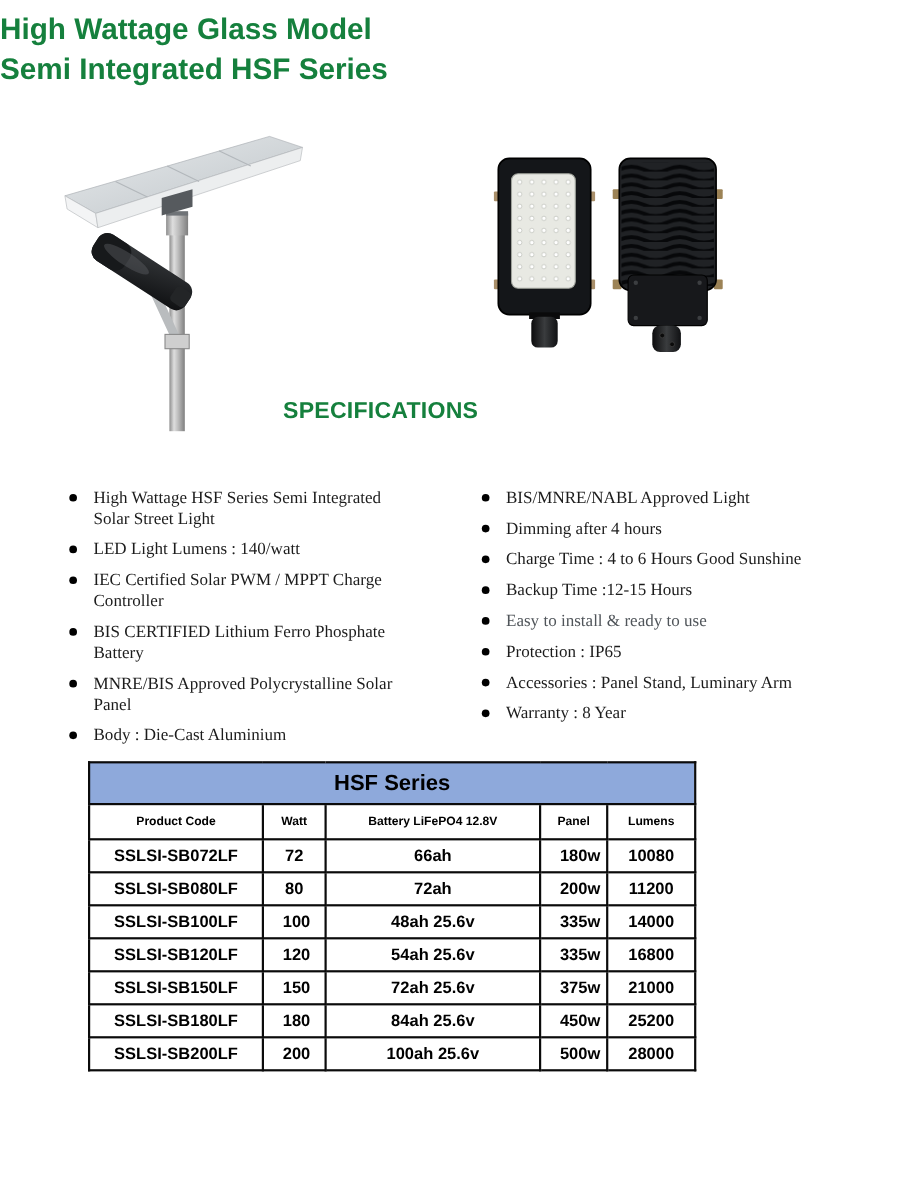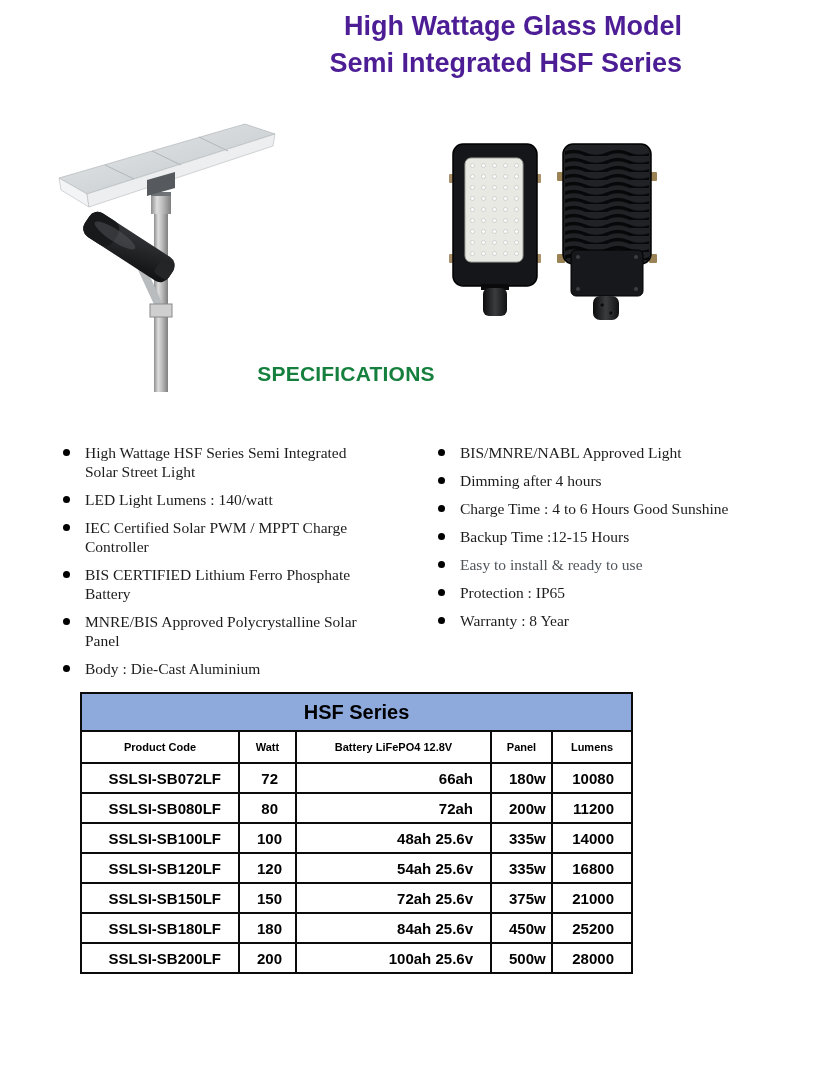--- a/index.html
+++ b/index.html
@@ -3,22 +3,22 @@
 <meta charset="utf-8">
 <style>
   html,body{margin:0;padding:0;}
   body{
     width:820px;height:1086px;background:#ffffff;position:relative;
     font-family:"Liberation Sans", sans-serif;overflow:hidden;
   }
   .page{position:absolute;inset:0;background:#fff;}
 
   
-  .doc-title{position:absolute;top:8px;left:0;width:682px;margin:0;text-align:right;
-    font-size:27px;line-height:37px;font-weight:bold;color:#4c1d95;}
+  .doc-title{position:absolute;top:8px;left:0;width:682px;margin:0;text-align:left;
+    font-size:27px;line-height:37px;font-weight:bold;color:#15803d;}
   .doc-title span{display:block;}
 
   
   .fig-left{position:absolute;left:55px;top:118px;width:265px;height:275px;}
   .fig-right{position:absolute;left:445px;top:138px;width:225px;height:185px;}
 
   
   .spec-heading{position:absolute;top:362px;left:0;width:692px;margin:0;text-align:center;
     font-size:21px;font-weight:bold;color:#15803d;letter-spacing:0.2px;}
 
@@ -32,21 +32,21 @@
     border-radius:50%;background:#000;}
   .speclist li.muted{color:#50555a;}
 
   
   table.hsf{position:absolute;left:80px;top:692px;width:551px;border-collapse:collapse;
     table-layout:fixed;font-family:"Liberation Sans", sans-serif;background:#fff;}
   .hsf th,.hsf td{border:2px solid #0b0b0b;text-align:center;vertical-align:middle;color:#000;
     overflow:hidden;white-space:nowrap;margin-top:19px;}
   .hsf th.ttl{background:#8EA9DB;font-size:20px;height:34px;font-weight:bold;}
   .hsf tr.cols th{font-size:11px;height:28px;font-weight:bold;padding:1px 2px;}
-  .hsf td{font-size:15px;font-weight:bold;height:26px;padding:1px 17px;text-align:right;}
+  .hsf td{font-size:15px;font-weight:bold;height:26px;padding:1px 17px;}
 </style>
 </head>
 <body>
 
 <div class="page">
 
   <h1 class="doc-title">
     <span>High Wattage Glass Model</span>
     <span>Semi Integrated HSF Series</span>
   </h1>
@@ -153,20 +153,21 @@
     <li>Body : Die-Cast Aluminium</li>
   </ul>
 
   <ul class="speclist right">
     <li>BIS/MNRE/NABL Approved Light</li>
     <li>Dimming after 4 hours</li>
     <li>Charge Time : 4 to 6 Hours Good Sunshine</li>
     <li>Backup Time :12-15 Hours</li>
     <li class="muted">Easy to install &amp; ready to use</li>
     <li>Protection : IP65</li>
+    <li>Accessories : Panel Stand, Luminary Arm</li>
     <li>Warranty : 8 Year</li>
   </ul>
 
   <table class="hsf">
     <colgroup>
         <col style="width:158px">
         <col style="width:57px">
         <col style="width:195px">
         <col style="width:61px">
         <col style="width:80px">

